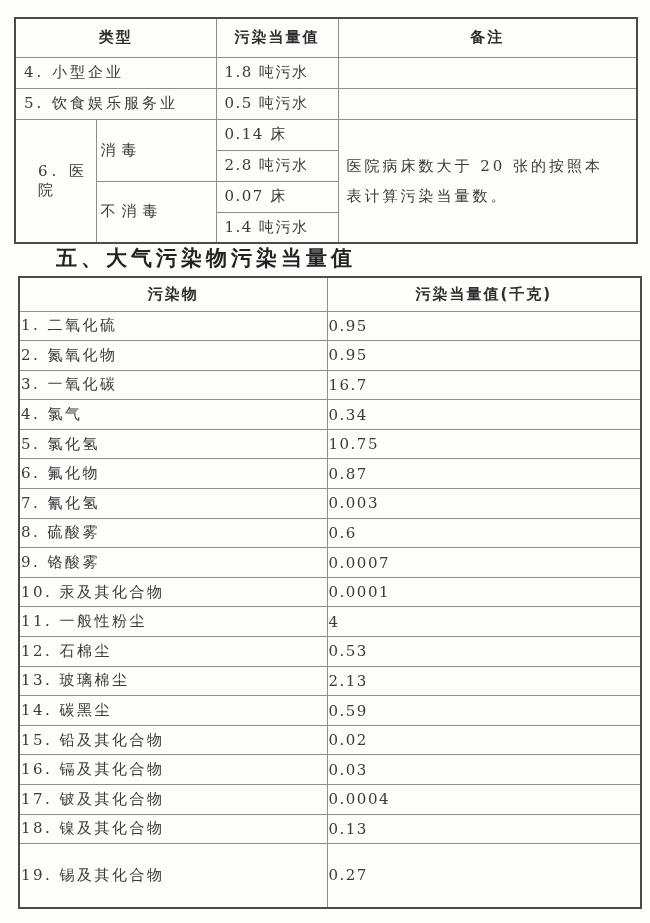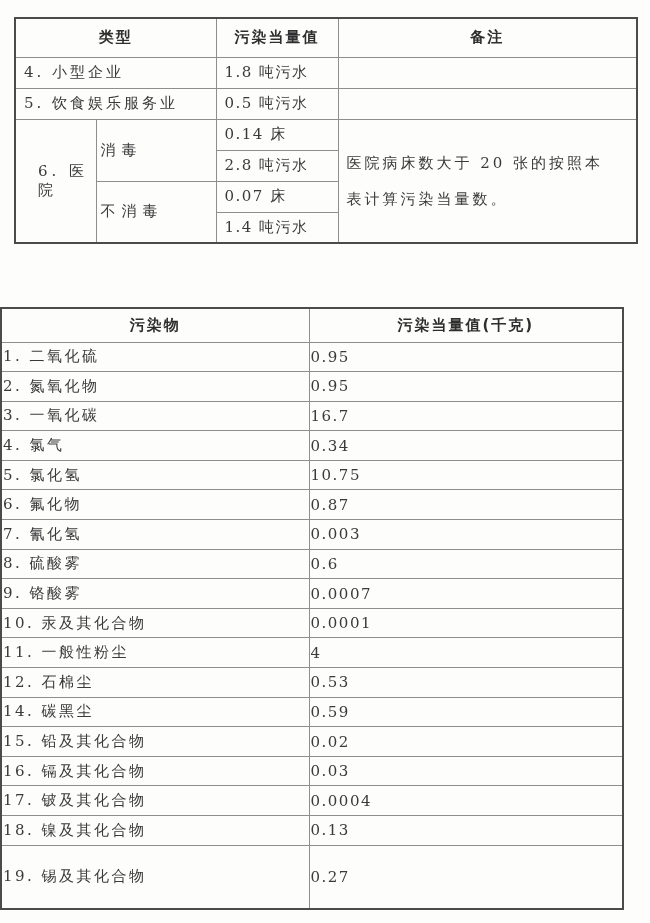--- a/index.html
+++ b/index.html
@@ -38,36 +38,36 @@
   
   .t1 { position:absolute; left:14px; top:17px; }
   .t1 tr.hdr-row { height:39px; }
   .t1 tr { height:31px; }
   .t1 td.label { text-align:left; padding-left:8px; letter-spacing:3px; }
   .t1 td.val   { text-align:left; padding-left:8px; letter-spacing:1.5px; }
   .t1 td.hosp  { text-align:left; padding-left:22px; letter-spacing:4px; }
   .t1 td.sub   { text-align:left; padding-left:4px; letter-spacing:6px; }
   .t1 td.note  {
     text-align:left; padding:4px 22px 4px 8px;
-    letter-spacing:3px; line-height:36px;
+    letter-spacing:3px; line-height:30px;
   }
 
   
   .sec-title {
     position:absolute; left:56px; top:244px;
     font-family:"DejaVu Sans","Liberation Sans",sans-serif;
     font-weight:700;
     font-size:21px;
     letter-spacing:4px;
     color:#222;
     white-space:nowrap;
   }
 
   
-  .t2 { position:absolute; left:0; top:276px;margin-top:31px; }
+  .t2 { position:absolute; left:18px; top:276px; }
   .t2 tr.hdr-row { height:34px; }
   .t2 tr { height:29.6px; }
   .t2 tr.tall { height:64px; }
   .t2 td.name { text-align:left;  letter-spacing:2.5px; }
   .t2 td.val  { text-align:left; letter-spacing:1.5px; }
 </style>
 </head>
 <body>
 
 <div class="page">
@@ -107,20 +107,21 @@
       <tr>
         <td class="sub" rowspan="2">不消毒</td>
         <td class="val">0.07 床</td>
       </tr>
       <tr>
         <td class="val">1.4 吨污水</td>
       </tr>
     </tbody>
   </table>
 
+  <div class="sec-title">五、大气污染物污染当量值</div>
 
   <table class="doc-table t2">
     <colgroup>
       <col style="width:308px">
         <col style="width:314px">
     </colgroup>
     <tbody>
       <tr class="hdr-row">
         <th class="hdr">污染物</th>
         <th class="hdr">污染当量值(千克)</th>
@@ -167,20 +168,24 @@
       </tr>
       <tr>
         <td class="name">11. 一般性粉尘</td>
         <td class="val">4</td>
       </tr>
       <tr>
         <td class="name">12. 石棉尘</td>
         <td class="val">0.53</td>
       </tr>
       <tr>
+        <td class="name">13. 玻璃棉尘</td>
+        <td class="val">2.13</td>
+      </tr>
+      <tr>
         <td class="name">14. 碳黑尘</td>
         <td class="val">0.59</td>
       </tr>
       <tr>
         <td class="name">15. 铅及其化合物</td>
         <td class="val">0.02</td>
       </tr>
       <tr>
         <td class="name">16. 镉及其化合物</td>
         <td class="val">0.03</td>

